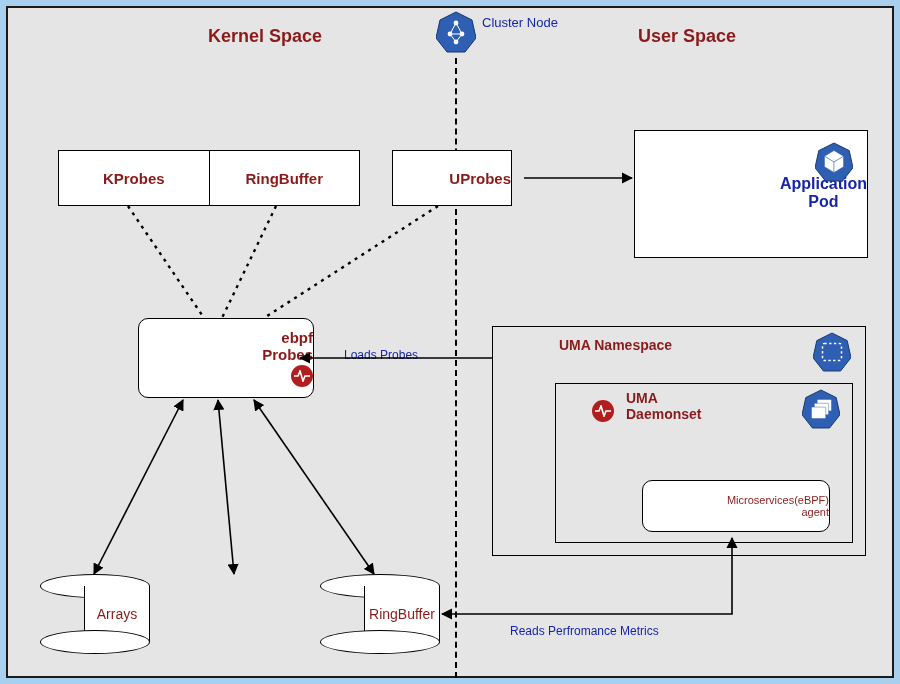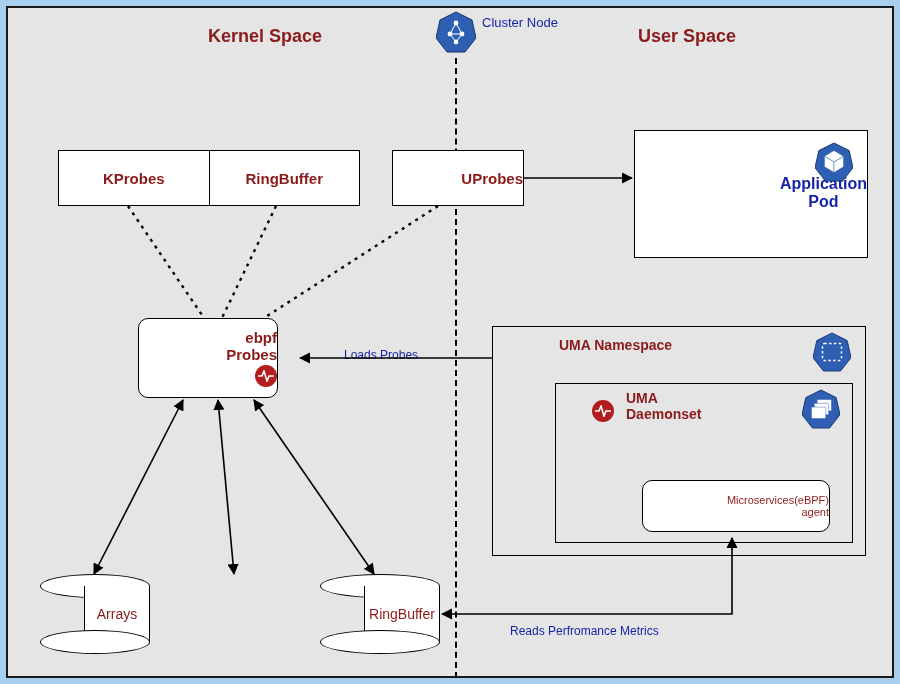--- a/index.html
+++ b/index.html
@@ -143,40 +143,40 @@
   </div>
   <div class="label-blue" style="top:8px; left:474px; font-size:13px; line-height:1.1;">
     <span>Cluster Node</span>
   </div>
 
   <div class="box" style="top:142px; left:50px; width:302px; height:56px; flex-direction:row;">
     <div style="flex:1; border-right:1.5px solid #000; height:100%; display:flex;align-items:center;justify-content:center;">KProbes</div>
     <div style="flex:1; height:100%; display:flex;align-items:center;justify-content:center;">RingBuffer</div>
   </div>
 
-  <div class="box" style="top:142px; left:384px; width:132px; height:56px;">UProbes</div>
+  <div class="box" style="top:142px; left:384px; width:120px; height:56px;">UProbes</div>
 
   <div class="box" style="top:122px; left:626px; width:234px; height:128px; justify-content:flex-start; padding-top:44px;">
     <div class="app-pod-label">
       <div>Application</div>
       <div>Pod</div>
     </div>
     <div style="position:absolute; top:10px; right:14px;">
       <svg width="38" height="42" viewBox="0 0 40 44">
         <polygon points="20,2 36,10 40,28 29,42 11,42 0,28 4,10" fill="#2e5fb3" stroke="#15356e" stroke-width="1"></polygon>
         <g fill="#fff" stroke="#2e5fb3" stroke-width="0.5">
           <polygon points="20,10 30,16 20,22 10,16"></polygon>
           <polygon points="10,16 20,22 20,33 10,27"></polygon>
           <polygon points="30,16 20,22 20,33 30,27"></polygon>
         </g>
       </svg>
     </div>
   </div>
 
-  <div class="box rounded" style="top:310px; left:130px; width:140px; height:80px;">
+  <div class="box rounded" style="top:310px; left:130px; width:176px; height:80px;">
     <div>ebpf</div>
     <div>Probes</div>
     <span class="pulse-badge">
       <svg viewBox="0 0 16 12">
           <polyline points="0,6 4,6 6,1 9,11 11,6 16,6" fill="none" stroke="#fff" stroke-width="1.6"></polyline>
         </svg>
     </span>
   </div>
 
   <div style="position:absolute; top:318px; left:484px; width:374px; height:230px; border:1.5px solid #000;">

